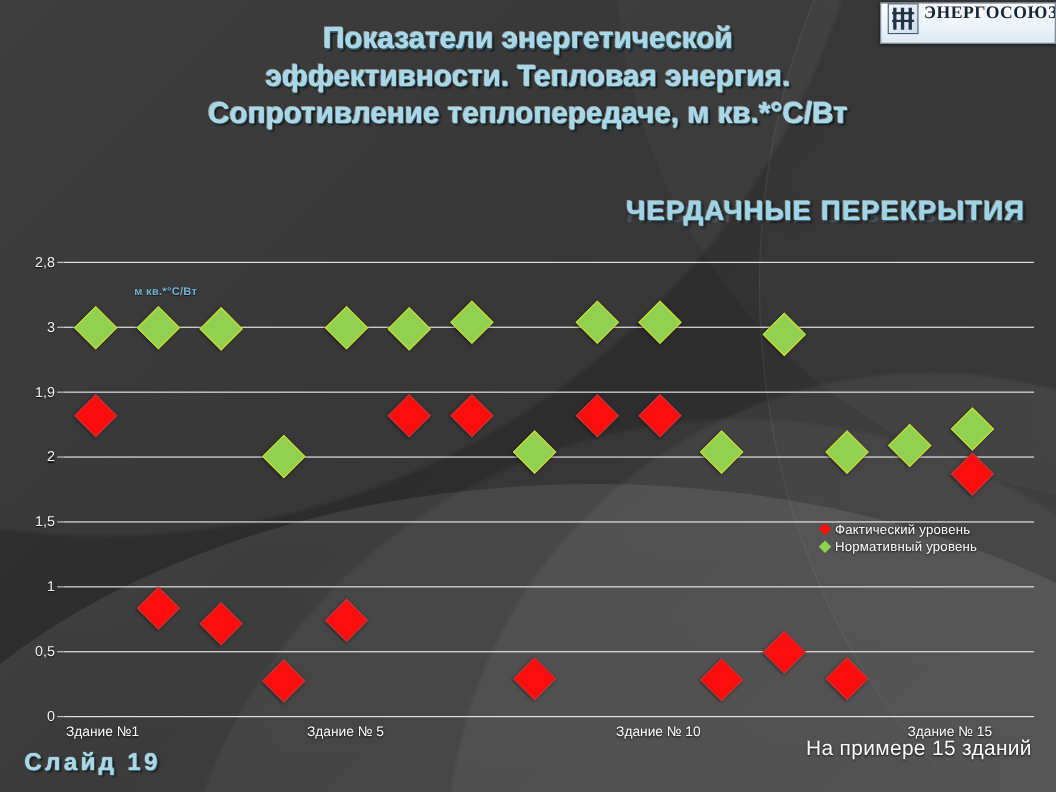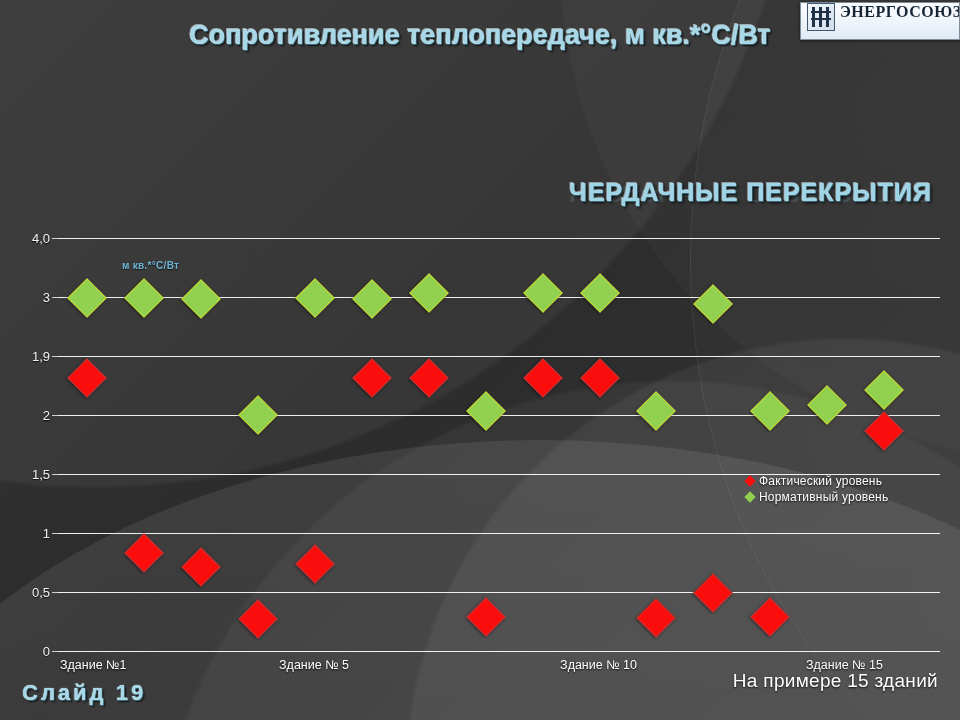--- a/index.html
+++ b/index.html
@@ -169,36 +169,38 @@
   <div class="swoosh sw3"></div>
   <div class="swoosh sw2"></div>
   <div class="swoosh sw1"></div>
 
   <div class="logo">
     <div class="logo-mark"></div>
     <div class="logo-text">ЭНЕРГОСОЮЗ</div>
   </div>
 
   <div class="title-block">
+    <div class="title-line">Показатели энергетической</div>
+    <div class="title-line">эффективности. Тепловая энергия.</div>
     <div class="title-line">Сопротивление теплопередаче, м кв.*°С/Вт</div>
   </div>
 
   <div class="subtitle-reflect">ЧЕРДАЧНЫЕ ПЕРЕКРЫТИЯ</div>
   <div class="subtitle">ЧЕРДАЧНЫЕ ПЕРЕКРЫТИЯ</div>
 
   <div class="chart">
     <div class="ytick-col" id="yaxis">
         <div class="ytick-label" style="top: 413px;">0</div>
         <div class="ytick-label" style="top: 354px;">0,5</div>
         <div class="ytick-label" style="top: 295px;">1</div>
         <div class="ytick-label" style="top: 236px; text-align: center;">1,5</div>
         <div class="ytick-label" style="top: 177px;">2</div>
         <div class="ytick-label" style="top: 118px;">1,9</div>
         <div class="ytick-label" style="top: 59px;">3</div>
-        <div class="ytick-label" style="top: 0px;">4,0</div>
+        <div class="ytick-label" style="top: 0px;">2,8</div>
       </div>
     <div class="plot" id="plot">
       <div class="axis-unit">м кв.*°С/Вт</div>
     <div class="gridline" style="top: 413px;"></div>
         <div class="gridline" style="top: 354px;"></div>
         <div class="gridline" style="top: 295px;"></div>
         <div class="gridline" style="top: 236px;"></div>
         <div class="gridline" style="top: 177px;"></div>
         <div class="gridline" style="top: 118px;"></div>
         <div class="gridline" style="top: 59px;"></div>
@@ -230,21 +232,21 @@
         <div class="marker norm" title="Нормативный уровень: 2.04" style="left: 597.484px; top: 172.28px;"></div>
         <div class="marker norm" title="Нормативный уровень: 2.95" style="left: 654.387px; top: 64.9px;"></div>
         <div class="marker norm" title="Нормативный уровень: 2.04" style="left: 711.29px; top: 172.28px;"></div>
         <div class="marker norm" title="Нормативный уровень: 2.09" style="left: 768.194px; top: 166.38px;"></div>
         <div class="marker norm" title="Нормативный уровень: 2.22" style="left: 825.097px; top: 151.04px;"></div>
       </div>
     <div class="xlabels" id="xaxis">
         <div class="xlabel" style="left: 2px;">Здание №1</div>
         <div class="xlabel" style="left: 221.065px;">Здание № 5</div>
         <div class="xlabel" style="left: 502.081px;">Здание № 10</div>
-        <div class="xlabel" style="left: 748px;">Здание № 15</div>
+        <div class="xlabel" style="left: 767px;">Здание № 15</div>
       </div>
   <div class="tick-mark" style="top: 423px;"></div>
       <div class="tick-mark" style="top: 364px;"></div>
       <div class="tick-mark" style="top: 305px;"></div>
       <div class="tick-mark" style="top: 246px;"></div>
       <div class="tick-mark" style="top: 187px;"></div>
       <div class="tick-mark" style="top: 128px;"></div>
       <div class="tick-mark" style="top: 69px;"></div>
       <div class="tick-mark" style="top: 10px;"></div>
     </div>

